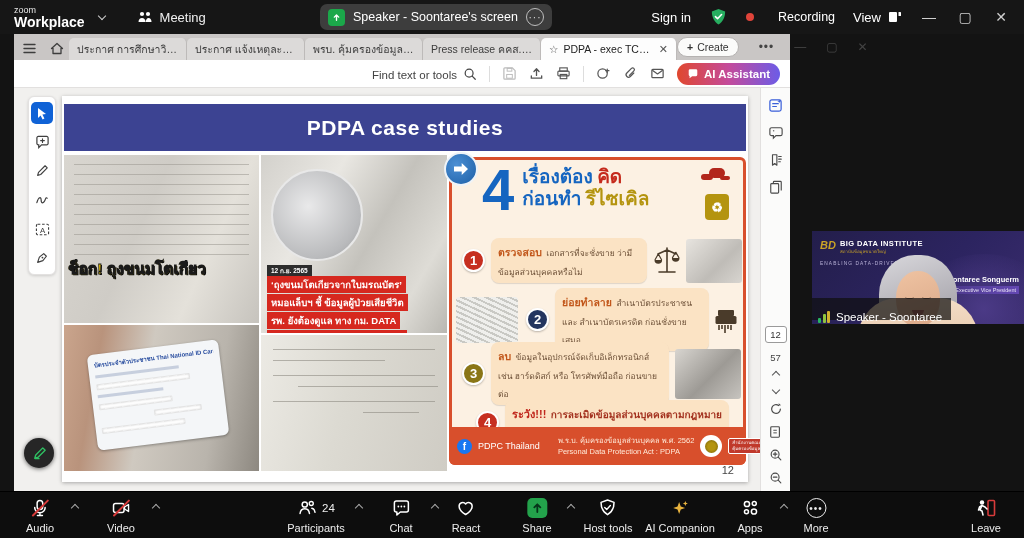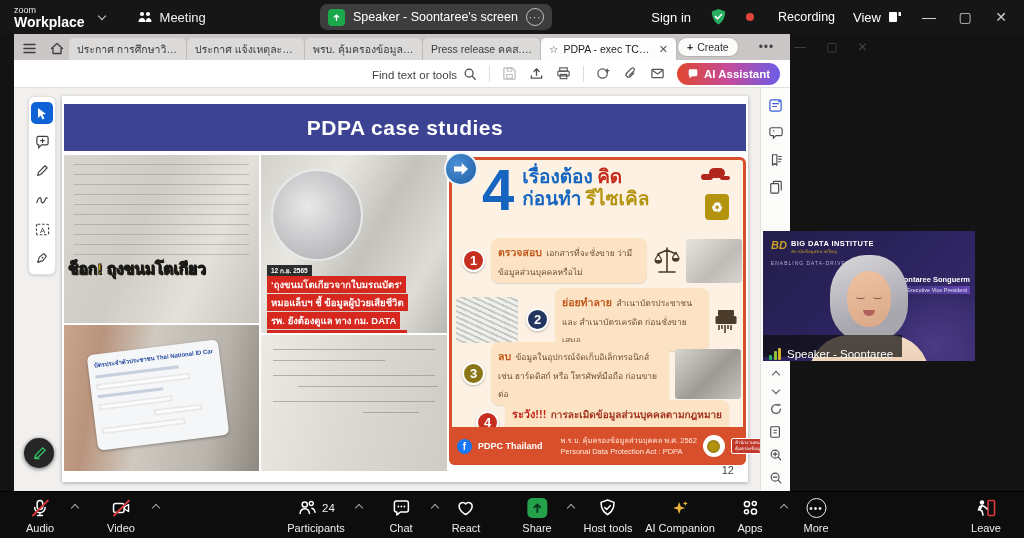--- a/index.html
+++ b/index.html
@@ -108,32 +108,32 @@
 .ibox .lead{font-weight:bold;font-size:10.5px;color:#c2571b}
 .ibox .btxt{font-size:8.5px;color:#6b4e35;line-height:1.35}
 .ibox4 .lead{color:#c0271c;font-size:11px}
 .ibox4 .btxt{color:#a3321f;font-size:10px;font-weight:bold}
 .iph{border-radius:3px;flex:none}
 .iph.a{width:56px;height:44px;background:linear-gradient(135deg,#e7e4df,#bfbcb7 60%,#d8d5d0)}
 .iph.b{width:62px;height:46px;background:repeating-linear-gradient(25deg,#efefec 0 3px,#c9c9c4 3px 5px)}
 .iph.c{width:66px;height:50px;background:linear-gradient(135deg,#d8d5d0,#9d9a95 55%,#c7c4bf)}
 .ifoot{position:absolute;left:-3px;right:-3px;bottom:-3px;height:38px;background:#d84f2c;border-radius:0 0 6px 6px;display:flex;align-items:center;gap:6px;padding:0 8px}
 .fb{width:15px;height:15px;border-radius:50%;background:#1877f2;color:#fff;font-weight:bold;font-size:10px;display:flex;align-items:center;justify-content:center;flex:none}
-.fbname{color:#fff;font-weight:bold;font-size:9px;white-space:nowrap}
+.fbname{color:#fff;font-weight:normal;font-size:9px;white-space:nowrap}
 .laws{color:#ffe9d8;font-size:7.5px;line-height:1.5;margin-left:12px;white-space:nowrap}
 .emblem{width:22px;height:22px;border-radius:50%;background:#fff;margin-left:auto;display:flex;align-items:center;justify-content:center;flex:none}
 .emblem i{width:13px;height:13px;border-radius:50%;background:radial-gradient(circle,#b4940f 40%,#6d5a0a)}
 .obadge{border:1px solid #fff;background:#c0392b;border-radius:2px;padding:1px 3px;line-height:1.3;flex:none}
 .obadge div{color:#fff;font-size:4.5px;white-space:nowrap}
 
 
 .fab{position:absolute;left:24px;top:404px;width:30px;height:30px;border-radius:50%;background:#262626;box-shadow:0 1px 4px rgba(0,0,0,.6);display:flex;align-items:center;justify-content:center;cursor:pointer}
 
 
-.thumb{position:absolute;left:763px;top:197px;width:212px;height:130px;background:linear-gradient(135deg,#231e4b 0%,#2c2460 55%,#3a2c6e 100%);overflow:hidden;cursor:pointer}
+.thumb{position:absolute;left:812px;top:197px;width:212px;height:93px;background:linear-gradient(135deg,#231e4b 0%,#2c2460 55%,#3a2c6e 100%);overflow:hidden;cursor:pointer}
 .swoosh{position:absolute;right:-30px;bottom:-40px;width:140px;height:110px;border-radius:50%;background:radial-gradient(circle,#4b3a86 0%,rgba(75,58,134,0) 70%)}
 .bdi{position:absolute;left:8px;top:8px;display:flex;gap:4px;align-items:flex-start}
 .bdimark{color:#c9a227;font-weight:bold;font-size:11px;font-style:italic}
 .bdit1{color:#fff;font-weight:bold;font-size:7.5px;letter-spacing:.4px}
 .bdit2{color:#c9a227;font-size:4.5px}
 .tagline{position:absolute;left:8px;top:30px;color:#b9b2d8;font-size:4.8px;letter-spacing:1.1px}
 .pname{position:absolute;right:5px;top:44px;text-align:right}
 .pname .nm{color:#fff;font-weight:bold;font-size:7.5px;white-space:nowrap}
 .pname .tt{margin-top:2px;background:linear-gradient(90deg,rgba(106,76,190,.15),rgba(106,76,190,.85));color:#e6e0f5;font-size:5.5px;padding:1px 3px;white-space:nowrap}
 .hair{position:absolute;left:50%;top:24px;transform:translateX(-50%);width:78px;height:86px;border-radius:46% 46% 42% 42%;background:linear-gradient(160deg,#d9d8dc,#a9a7ae 70%)}

